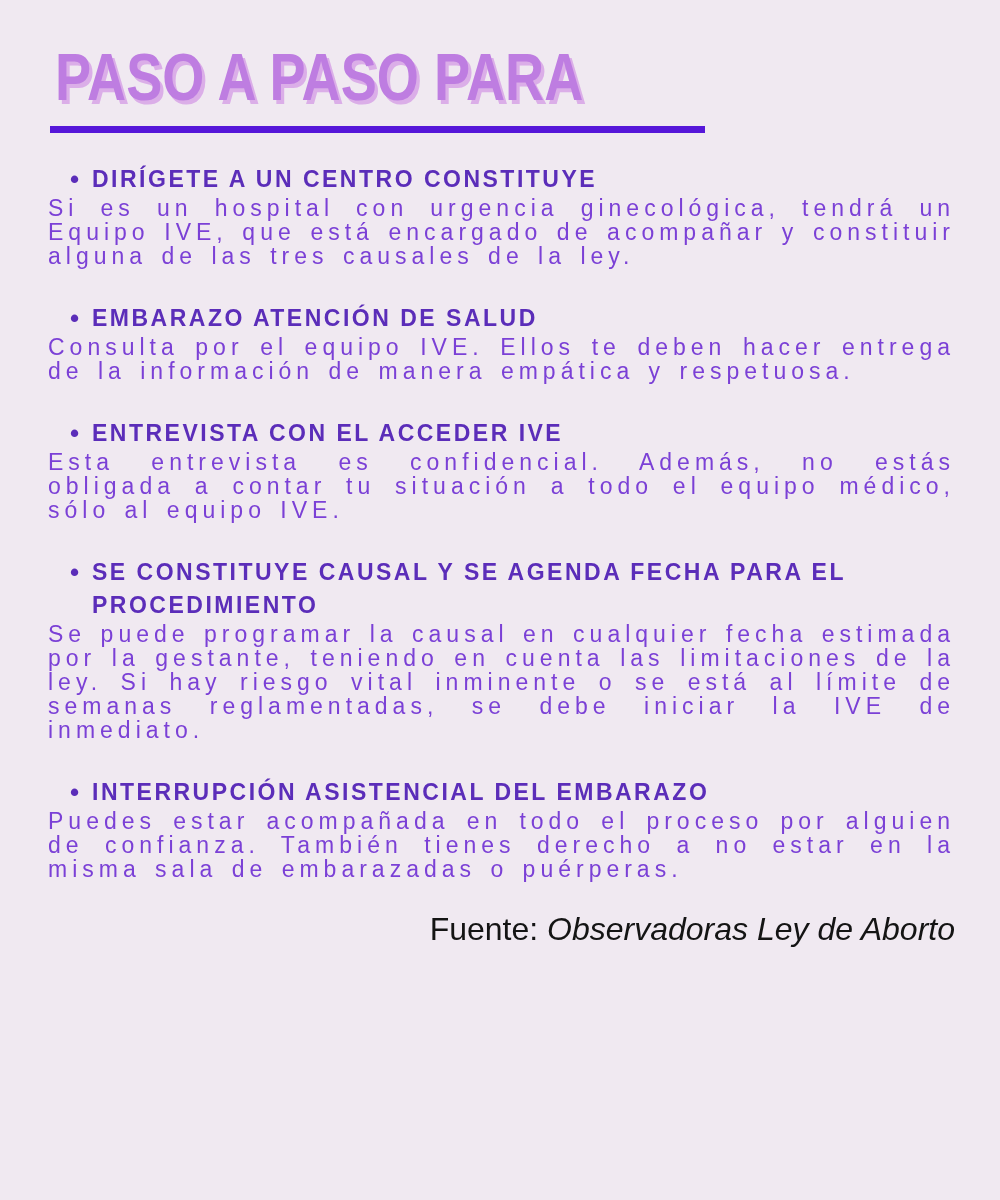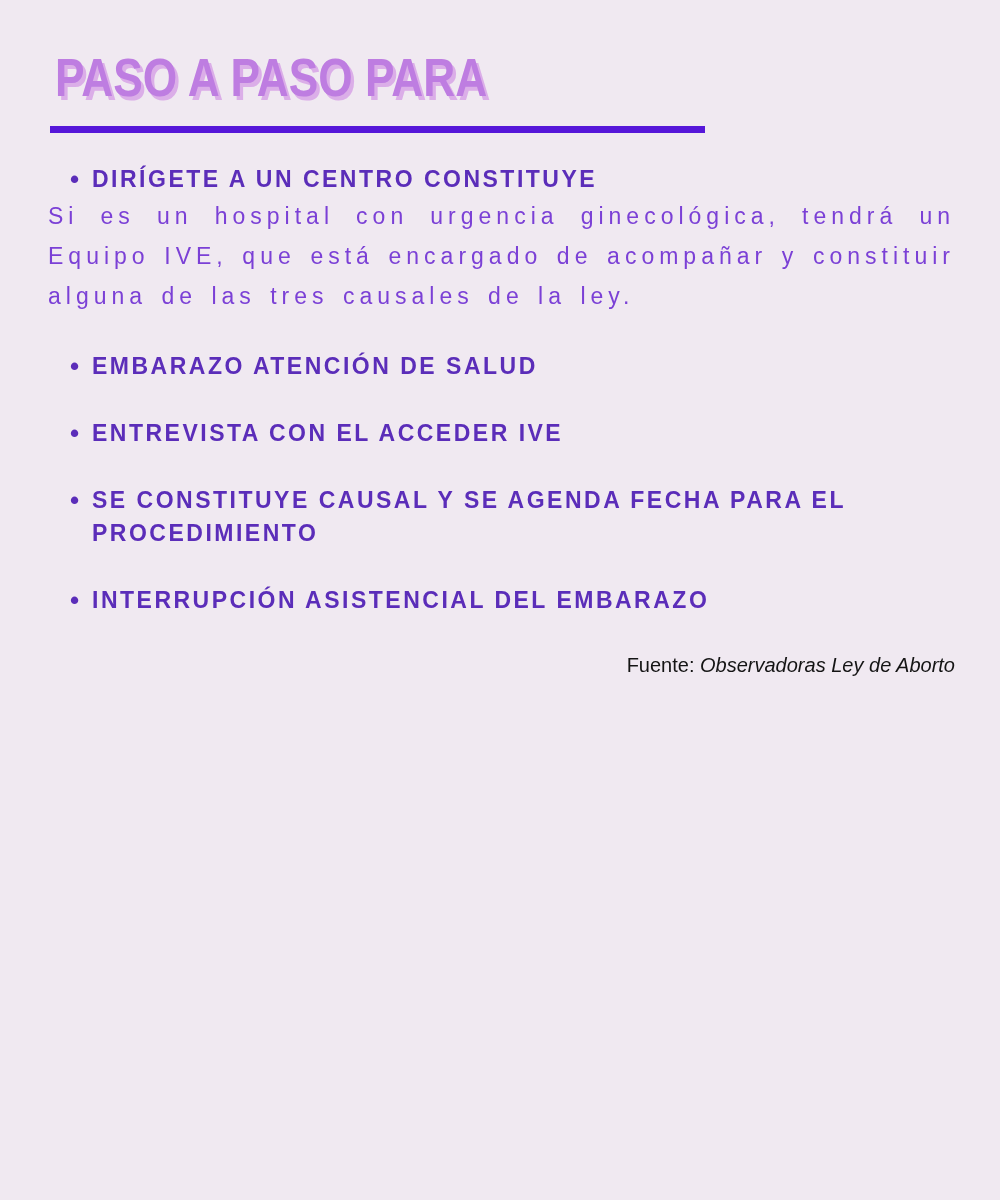--- a/index.html
+++ b/index.html
@@ -15,21 +15,21 @@
   }
   .poster {
     width: 1000px;
     height: 1200px;
     box-sizing: border-box;
     position: relative;
   }
   
   .title {
     margin: 42px 0 0 55px;
-    font-size: 54px;
+    font-size: 66px;
     line-height: 70px;
     font-weight: 900;
     color: var(--title_fill, #BE7DE1);
     text-shadow: 4px 4px 0 var(--title_shadow, #DBAEE8);
     letter-spacing: 0px;
   }
   .title-line {
     display: block;
     white-space: nowrap;
   }
@@ -69,31 +69,31 @@
     letter-spacing: 0;
     font-size: 26px;
   }
   .step-heading-text {
     flex: 1 1 auto;
   }
   .step-body {
     margin: 0;
     color: var(--body_text, #7B40D6);
     font-size: 23px;
-    line-height: 40px;
+    line-height: 24px;
     letter-spacing: 5px;
     word-spacing: 3px;
     text-align: justify;
   }
   
   .source {
     margin: 12px 45px 0 0;
     text-align: right;
     color: var(--footer, #141414);
-    font-size: 20px;
+    font-size: 32px;
     line-height: 28px;
   }
   .source-name {
     font-style: italic;
   }
 </style>
 </head>
 <body>
 
 <div class="poster">
@@ -112,41 +112,45 @@
         <span class="step-heading-text">DIRÍGETE A UN CENTRO CONSTITUYE</span>
       </div>
       <p class="step-body">Si es un hospital con urgencia ginecológica, tendrá un Equipo IVE, que está encargado de acompañar y constituir alguna de las tres causales de la ley.</p>
     </section>
 
     <section class="step">
       <div class="step-heading">
         <span class="step-bullet">•</span>
         <span class="step-heading-text">EMBARAZO ATENCIÓN DE SALUD</span>
       </div>
+      <p class="step-body">Consulta por el equipo IVE. Ellos te deben hacer entrega de la información de manera empática y respetuosa.</p>
     </section>
 
     <section class="step">
       <div class="step-heading">
         <span class="step-bullet">•</span>
         <span class="step-heading-text">ENTREVISTA CON EL ACCEDER IVE</span>
       </div>
+      <p class="step-body">Esta entrevista es confidencial. Además, no estás obligada a contar tu situación a todo el equipo médico, sólo al equipo IVE.</p>
     </section>
 
     <section class="step">
       <div class="step-heading">
         <span class="step-bullet">•</span>
         <span class="step-heading-text">SE CONSTITUYE CAUSAL Y SE AGENDA FECHA PARA EL PROCEDIMIENTO</span>
       </div>
+      <p class="step-body">Se puede programar la causal en cualquier fecha estimada por la gestante, teniendo en cuenta las limitaciones de la ley. Si hay riesgo vital inminente o se está al límite de semanas reglamentadas, se debe iniciar la IVE de inmediato.</p>
     </section>
 
     <section class="step">
       <div class="step-heading">
         <span class="step-bullet">•</span>
         <span class="step-heading-text">INTERRUPCIÓN ASISTENCIAL DEL EMBARAZO</span>
       </div>
+      <p class="step-body">Puedes estar acompañada en todo el proceso por alguien de confianza. También tienes derecho a no estar en la misma sala de embarazadas o puérperas.</p>
     </section>
 
   </div>
 
   <div class="source">
     <span>Fuente: </span><span class="source-name">Observadoras Ley de Aborto</span>
   </div>
 
 </div>
 

